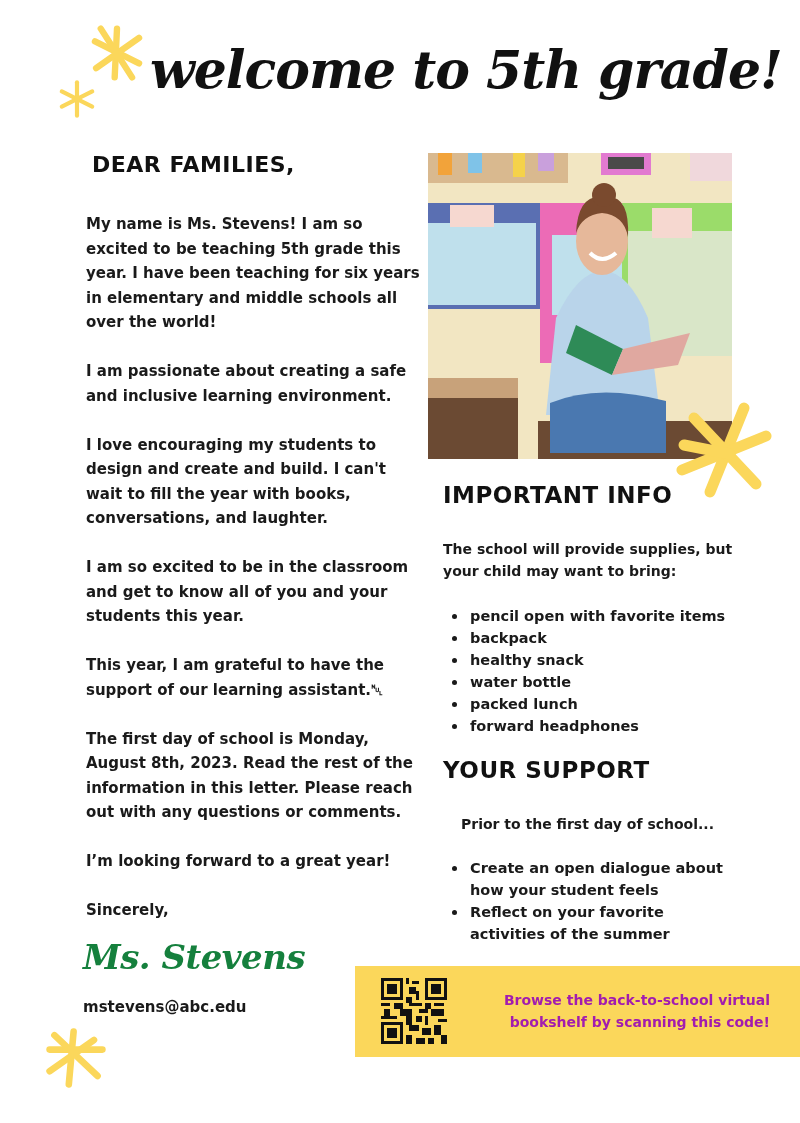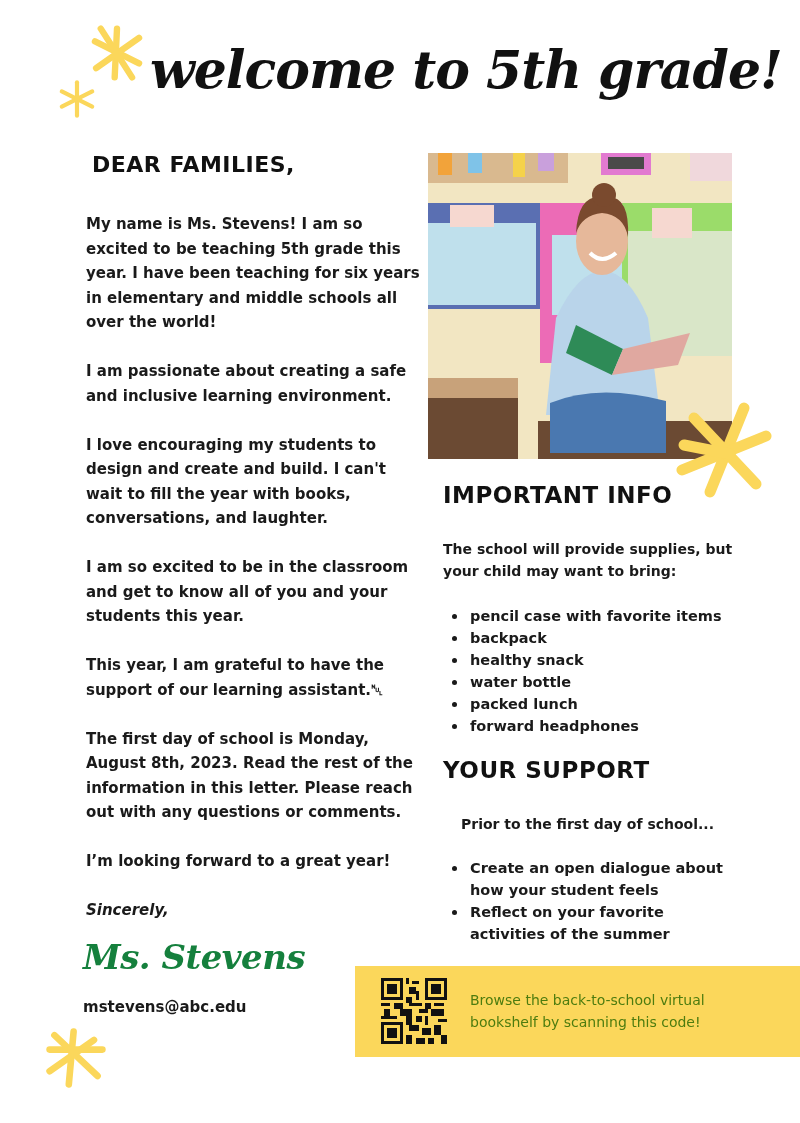--- a/index.html
+++ b/index.html
@@ -24,21 +24,21 @@
     }
     .heading.dear { left: 92px; top: 152px; font-size: 22px; }
     .heading.info { left: 443px; top: 482px; font-size: 23px; }
     .heading.support { left: 443px; top: 757px; font-size: 23px; }
 
     .letter {
       position: absolute; left: 86px; top: 212px; width: 335px;
       font-size: 15px; line-height: 24.5px; font-weight: bold; color: #1a1a1a;
     }
     .letter p { margin-bottom: 24.5px; }
-    .letter p:last-child { margin-bottom: 0; font-style: italic; }
+    .letter p:last-child { margin-bottom: 0; }
 
     .signature {
       position: absolute; left: 83px; top: 932px;
       font-family: "DejaVu Serif", serif; font-style: italic; font-weight: bold;
       font-size: 34px; line-height: 50px; color: #15803d; letter-spacing: -0.5px;
       white-space: nowrap;
       text-align: right;
     }
     .email {
       position: absolute; left: 83px; top: 998px; font-size: 15px; font-weight: bold; color: #1a1a1a;
@@ -74,21 +74,21 @@
     .qr-banner {
       position: absolute; left: 355px; top: 966px; width: 445px; height: 91px;
       background: #fbd75b;
     }
     .qr-code {
       position: absolute; left: 26px; top: 12px; width: 66px; height: 66px;
     }
     .qr-code svg { display: block; width: 100%; height: 100%; }
     .qr-text {
       position: absolute; left: 115px; top: 23px; width: 300px;
-      font-size: 14px; line-height: 22px; font-weight: normal; color: #4d7c0f;
+      font-size: 14px; line-height: 22px; font-weight: bold; color: #a21caf; text-align: right;
     }
   </style>
 </head>
 <body>
 
 <div class="page">
 
   <div class="star" style="left:88px;top:24px;width:58px;height:58px;">
     <svg viewBox="0 0 100 100">
         <g stroke="#fbd75b" stroke-width="11" stroke-linecap="round" fill="none">
@@ -174,21 +174,21 @@
       <path d="M162 100 Q174 112 188 100" stroke="#ffffff" stroke-width="4" fill="none"></path>
       <path d="M148 172 L195 196 L184 222 L138 200 Z" fill="#2e8b57"></path>
       <path d="M195 196 L262 180 L250 212 L184 222 Z" fill="#e0a8a0"></path>
       <path d="M122 250 Q170 230 238 248 L238 300 L122 300 Z" fill="#4a78b0"></path>
     </svg>
   </div>
 
   <div class="heading info">IMPORTANT INFO</div>
   <div class="intro">The school will provide supplies, but your child may want to bring:</div>
   <ul class="supplies">
-    <li>pencil case with favorite items</li>
+    <li>pencil open with favorite items</li>
     <li>backpack</li>
     <li>healthy snack</li>
     <li>water bottle</li>
     <li>packed lunch</li>
     <li>forward headphones</li>
   </ul>
 
   <div class="heading support">YOUR SUPPORT</div>
   <div class="support-intro">Prior to the first day of school...</div>
   <ul class="support-list">

